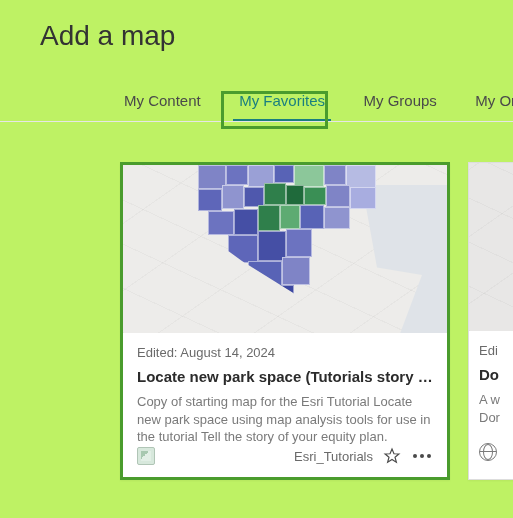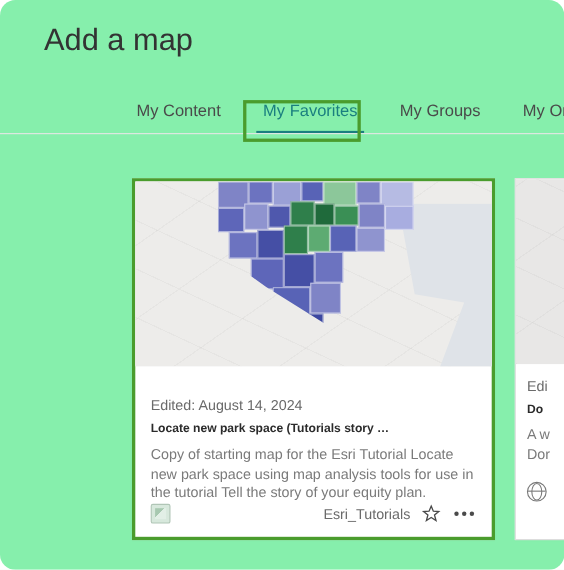--- a/index.html
+++ b/index.html
@@ -1,29 +1,29 @@
 <!DOCTYPE html>
 <html><head>
 <meta charset="utf-8">
 <style>
   * { box-sizing: border-box; margin: 0; padding: 0; }
   html, body { width: 513px; height: 518px; overflow: hidden; font-family: "Avenir Next", "Segoe UI", Arial, sans-serif; background: #fff; color: #323232; }
-  .page { width: 513px; height: 518px; position: relative; background: #86efac; border-radius: 14px; }
+  .page { width: 513px; height: 518px; position: relative; background: #bef264; }
   .title { font-size: 28px; font-weight: 300; color: #333; padding: 20px 0 0 40px; }
   .tabs-wrap { margin-top: 32px; padding-left: 118px; border-bottom: 1px solid #e6e6e6; white-space: nowrap; overflow: hidden; }
   .tab { display: inline-block; font-size: 15px; color: #4a4a4a; padding: 8px 6px 10px 6px; margin-right: 22px; cursor: pointer; border-bottom: 2px solid transparent; position: relative; text-align: right; }
   .tab.active { color: #1a7f7f; border-bottom: 2px solid #1a7f7f; }
   .hl-tab { position: absolute; border: 3px solid #4a9c2d; pointer-events: none; }
   .cards { position: absolute; top: 162px; left: 120px; display: flex; gap: 18px; }
   .card { width: 330px; background: #fff; border: 1px solid #ddd; box-shadow: 0 1px 2px rgba(0,0,0,0.05); position: relative; }
   .card.highlighted { border: 3px solid #4a9c2d; }
   .thumb { width: 100%; height: 168px; position: relative; overflow: hidden; background: #ececec; }
-  .cbody { padding: 28px 14px 10px 14px; }
+  .cbody { padding: 12px 14px 10px 14px; }
   .edited { font-size: 13px; color: #6a6a6a; margin-bottom: 8px; }
-  .ctitle { font-size: 11px; font-weight: 700; color: #2b2b2b; margin-bottom: 8px; white-space: nowrap; overflow: hidden; text-overflow: ellipsis; }
+  .ctitle { font-size: 15px; font-weight: 700; color: #2b2b2b; margin-bottom: 8px; white-space: nowrap; overflow: hidden; text-overflow: ellipsis; }
   .cdesc { font-size: 13px; color: #7a7a7a; line-height: 1.35; margin-bottom: 0; height: 52px; overflow: hidden; }
   .cfoot { display: flex; align-items: center; gap: 8px; }
   .owner-icon { width: 18px; height: 18px; background: #d7e8dc; border: 1px solid #b0c5b6; border-radius: 2px; display: inline-block; position: relative; }
   .owner-icon::before { content:""; position:absolute; inset:3px; background: linear-gradient(135deg,#a7c8b0 40%, #e2efe6 40%);}
   .owner { font-size: 13px; color: #6a6a6a; flex: 1; text-align: right; }
   .iconbtn { width: 22px; height: 22px; display: inline-flex; align-items: center; justify-content: center; cursor: pointer; color: #4a4a4a; }
   .more-dots { display:inline-flex; gap:3px; }
   .more-dots span { width:4px; height:4px; background:#4a4a4a; border-radius:50%; display:inline-block; }
   
   .basemap { position:absolute; inset:0; background:#edecea; }

